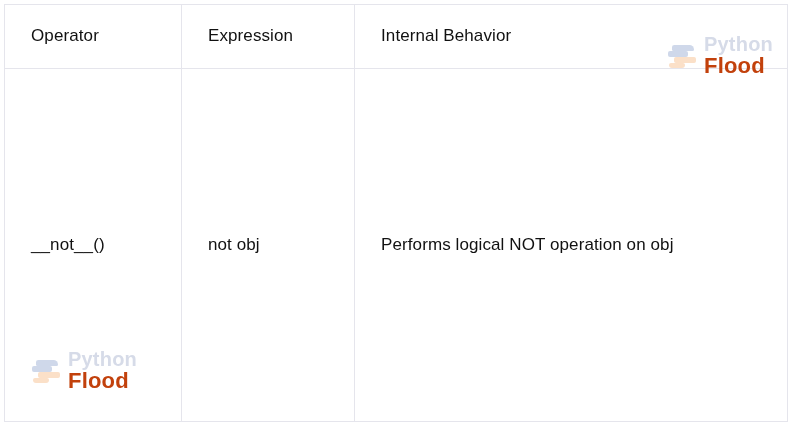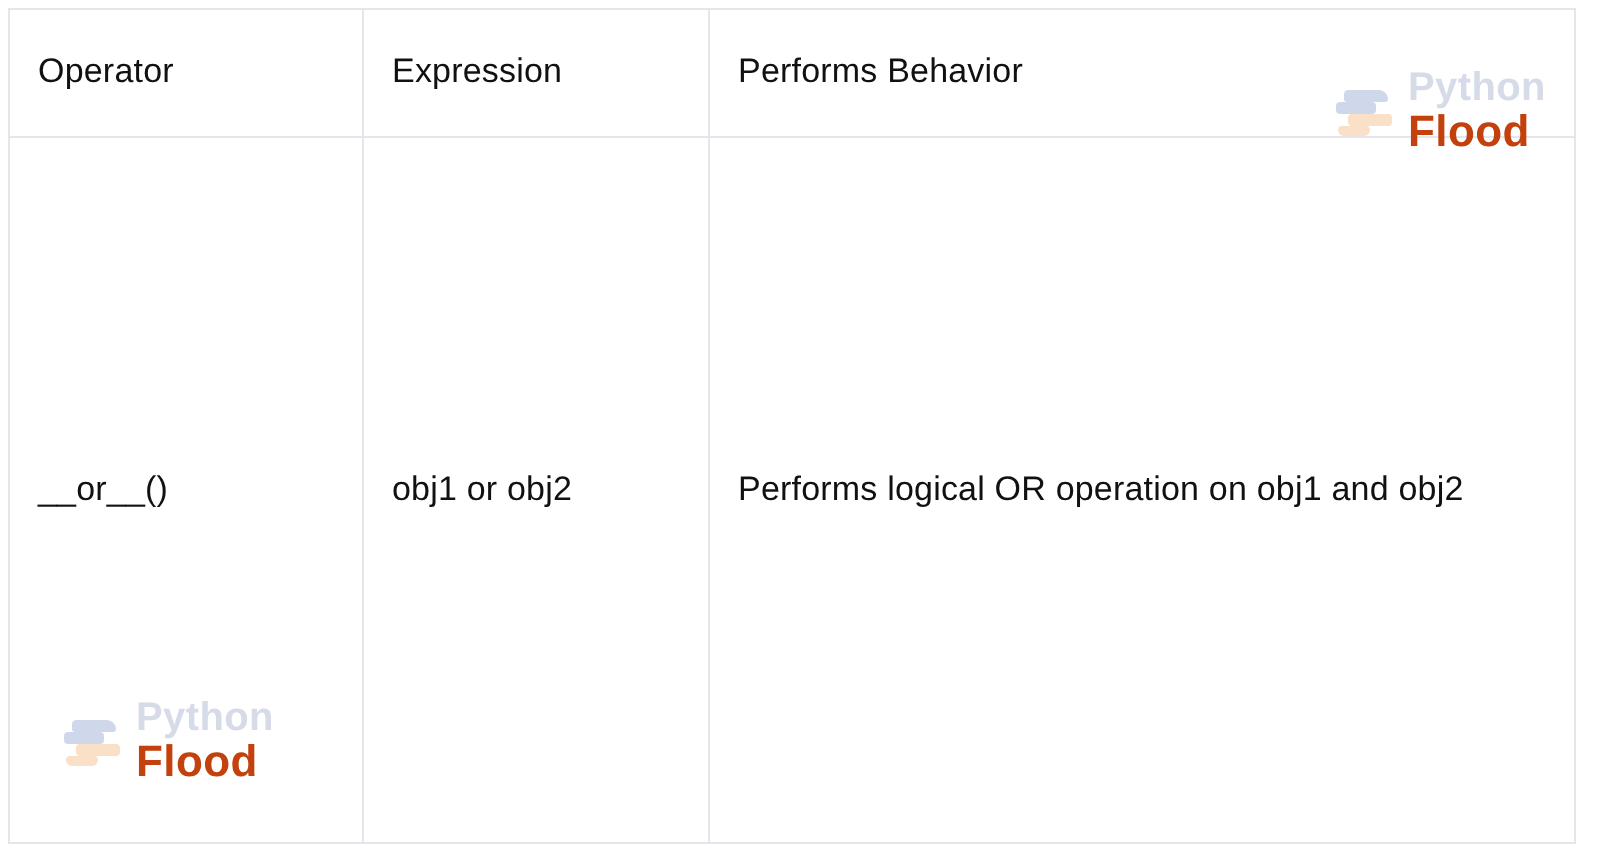--- a/index.html
+++ b/index.html
@@ -37,21 +37,21 @@
     border-collapse: collapse;
     table-layout: fixed;
     background: #ffffff;
   }
 
   table.op-table td,
   table.op-table th {
     border: 1px solid #e5e5ec;
     vertical-align: middle;
     text-align: left;
-    padding: 0 14px;
+    padding: 0 26px;
     color: #111111;
     font-weight: normal;
     font-size: 17px;
     line-height: 1.35;
     letter-spacing: 0.1px;
     background: transparent;
   }
 
   .col-operator   { width: 177px; }
   .col-expression { width: 173px; }
@@ -140,28 +140,28 @@
     <table class="op-table">
       <colgroup>
         <col class="col-operator">
         <col class="col-expression">
         <col class="col-behavior">
       </colgroup>
       <thead>
         <tr>
           <th>Operator</th>
           <th>Expression</th>
-          <th>Performs Behavior</th>
+          <th>Internal Behavior</th>
         </tr>
       </thead>
       <tbody>
-        <tr class="r-or">
-          <td class="cell-op">__or__()</td>
-          <td class="cell-expr">obj1 or obj2</td>
-          <td class="cell-beh">Performs logical OR operation on obj1 and obj2</td>
+        <tr class="r-not">
+          <td class="cell-op">__not__()</td>
+          <td class="cell-expr">not obj</td>
+          <td class="cell-beh">Performs logical NOT operation on obj</td>
         </tr>
       </tbody>
     </table>
   </div>
 
   <div class="watermark wm-top">
     <div class="wm-logo">
       <span class="bar bar-blue-1"></span>
       <span class="bar bar-blue-2"></span>
       <span class="bar bar-orange-1"></span>

